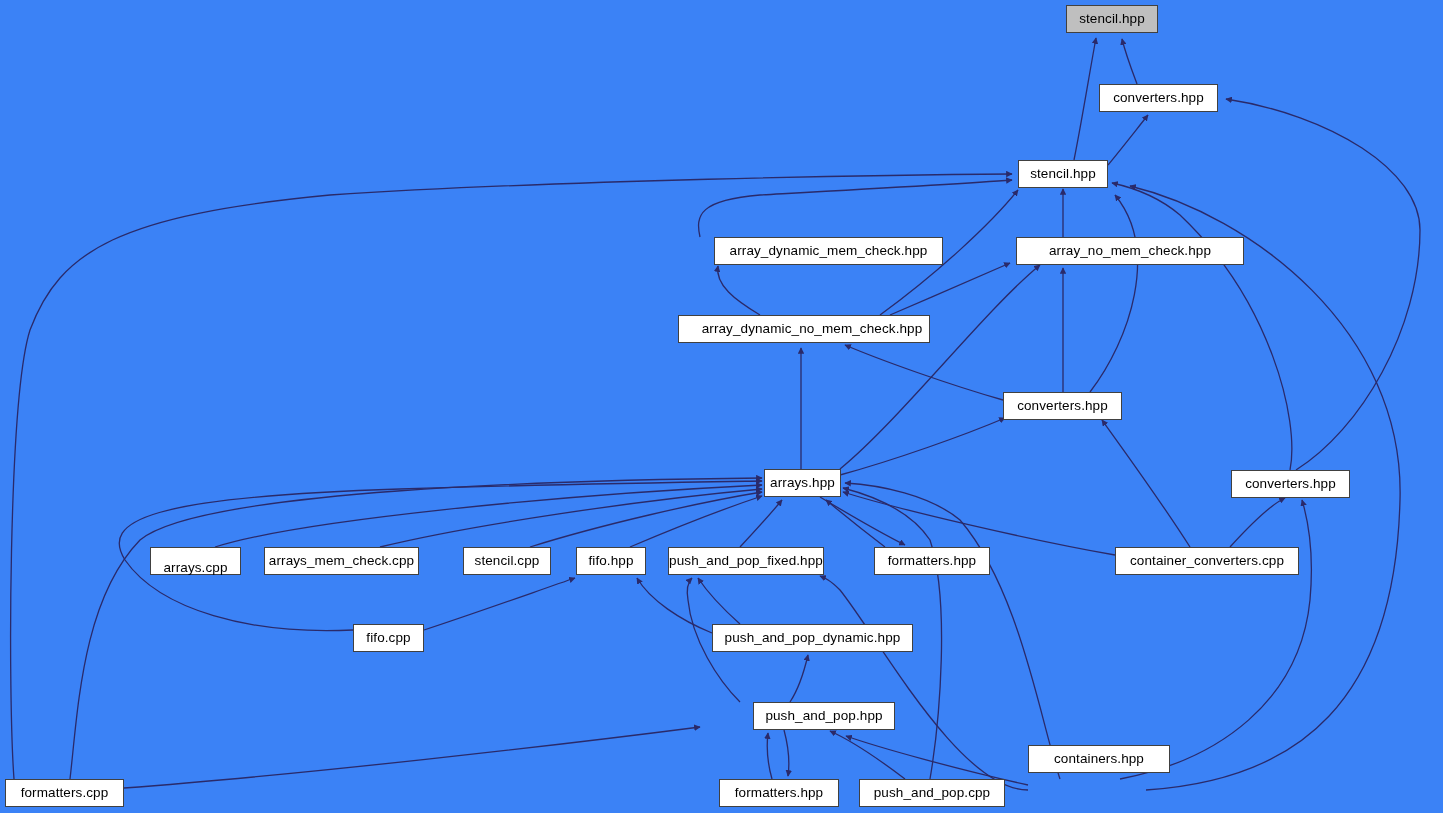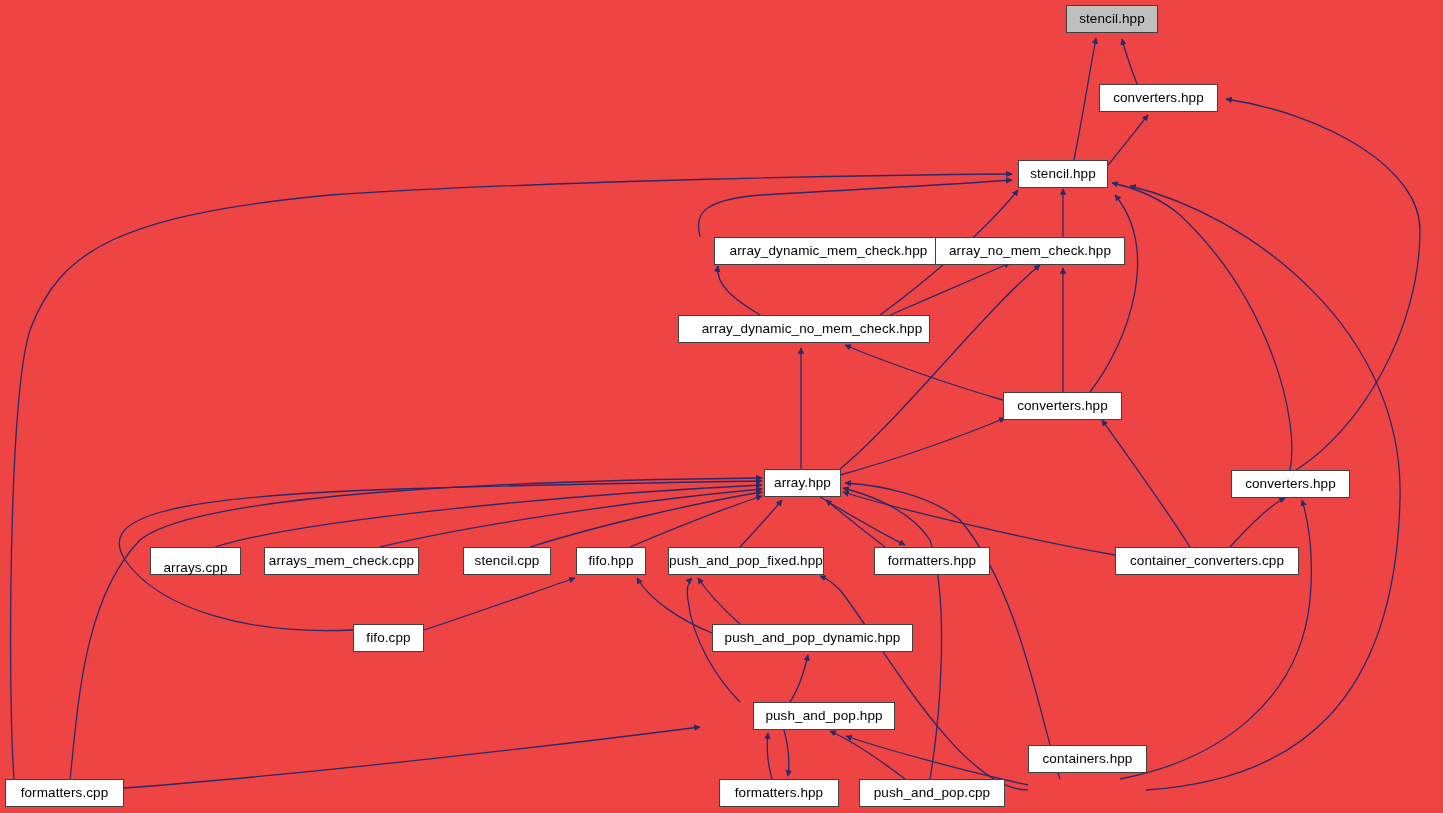--- a/index.html
+++ b/index.html
@@ -1,21 +1,21 @@
 <!DOCTYPE html>
 <html><head>
 <meta charset="utf-8">
 <style>
   html, body { margin:0; padding:0; background:#ffffff; }
   body { font-family: "Liberation Sans", sans-serif; }
   #graph {
     position: relative;
     width: 1443px;
     height: 813px;
-    background: #ef4444;
+    background: #3b82f6;
     overflow: hidden;
   }
   #edges {
     position: absolute;
     left: 0; top: 0;
     width: 1443px; height: 813px;
   }
   .node {
     position: absolute;
     box-sizing: border-box;
@@ -100,31 +100,31 @@
       </div>
       <div class="node" style="left: 1099px; top: 84px; width: 119px;">
         <span>converters.hpp</span>
       </div>
       <div class="node" style="left: 1018px; top: 160px; width: 90px;">
         <span>stencil.hpp</span>
       </div>
       <div class="node" style="left: 714px; top: 237px; width: 229px;">
         <span>array_dynamic_mem_check.hpp</span>
       </div>
-      <div class="node" style="left: 935px; top: 237px; width: 190px;">
+      <div class="node" style="left: 1016px; top: 237px; width: 228px;">
         <span>array_no_mem_check.hpp</span>
       </div>
       <div class="node" style="left: 678px; top: 315px; width: 252px; padding-left: 16px;">
         <span>array_dynamic_no_mem_check.hpp</span>
       </div>
       <div class="node" style="left: 1003px; top: 392px; width: 119px;">
         <span>converters.hpp</span>
       </div>
       <div class="node" style="left: 764px; top: 469px; width: 77px;">
-        <span>array.hpp</span>
+        <span>arrays.hpp</span>
       </div>
       <div class="node" style="left: 1231px; top: 470px; width: 119px;">
         <span>converters.hpp</span>
       </div>
       <div class="node" style="left: 150px; top: 547px; width: 91px; align-items: flex-end;">
         <span>arrays.cpp</span>
       </div>
       <div class="node" style="left: 264px; top: 547px; width: 155px;">
         <span>arrays_mem_check.cpp</span>
       </div>
@@ -154,17 +154,17 @@
       </div>
       <div class="node" style="left: 5px; top: 779px; width: 119px;">
         <span>formatters.cpp</span>
       </div>
       <div class="node" style="left: 719px; top: 779px; width: 120px;">
         <span>formatters.hpp</span>
       </div>
       <div class="node" style="left: 859px; top: 779px; width: 146px;">
         <span>push_and_pop.cpp</span>
       </div>
-      <div class="node" style="left: 1028px; top: 745px; width: 119px;">
+      <div class="node" style="left: 1028px; top: 745px; width: 142px;">
         <span>containers.hpp</span>
       </div>
     </div>
 </div>
 
 </body></html>

